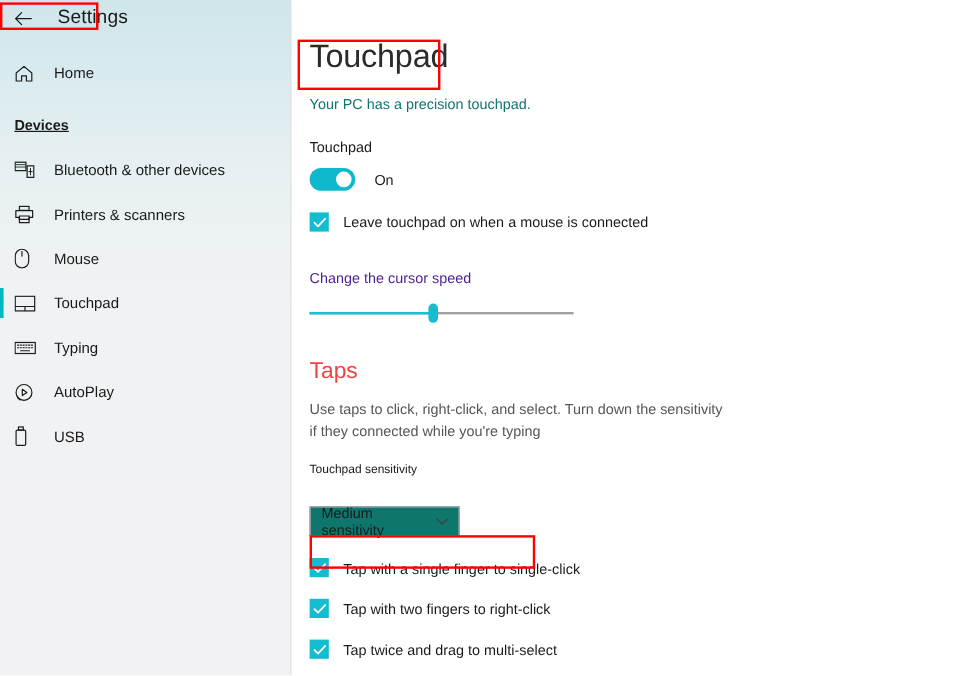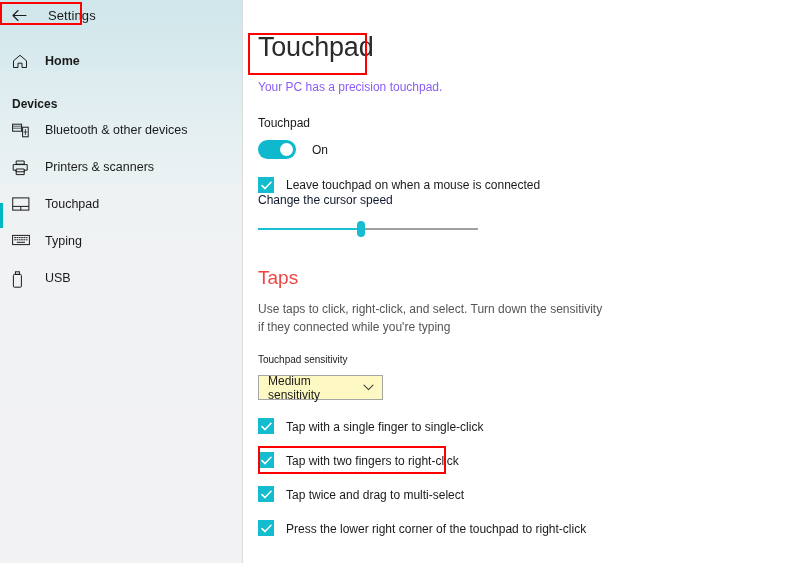--- a/index.html
+++ b/index.html
@@ -57,21 +57,21 @@
     height: 20px;
     display: flex;
     align-items: center;
     justify-content: center;
     color: #1a1a1a;
     font-size: 15px;
     line-height: 1;
   }
 
   .title-text {
-    font-size: 13px;
+    font-size: 16px;
     color: #1a1a1a;
     margin-left: 19px;
     letter-spacing: 0.1px;
   }
 
   .nav-home {
     display: flex;
     align-items: center;
     height: 30px;
     margin-top: 16px;
@@ -83,21 +83,20 @@
     display: flex;
     align-items: center;
     justify-content: flex-start;
     color: #1c1c1c;
   }
 
   .nav-home .label {
     font-size: 12.5px;
     color: #1a1a1a;
     margin-left: 11px;
-    font-weight: bold;
   }
 
   .search-wrap {
     margin: 15px 10px 0 10px;
     height: 26px;
     background: #ffffff;
     border: 1px solid #b9b9b9;
     display: flex;
     align-items: center;
     padding: 0 6px 0 9px;
@@ -119,28 +118,29 @@
     display: flex;
     align-items: center;
   }
 
   .section-header {
     font-size: 12px;
     font-weight: bold;
     color: #1a1a1a;
     padding-left: 12px;
     margin-top: 21px;
+    text-decoration: underline;
   }
 
   .nav-list { margin-top: 12px; }
 
   .nav-item {
     height: 37px;
     display: flex;
-    align-items: flex-start;
+    align-items: center;
     padding-left: 12px;
     position: relative;
   }
 
   .nav-item .icon {
     width: 22px;
     display: flex;
     align-items: center;
     justify-content: flex-start;
     color: #1c1c1c;
@@ -176,21 +176,21 @@
   .page-title {
     font-size: 27px;
     font-weight: normal;
     color: #2b2b2b;
     line-height: 1.05;
     letter-spacing: -0.2px;
   }
 
   .subtitle {
     font-size: 12px;
-    color: #8b5cf6;
+    color: #0f766e;
     margin-top: 19px;
   }
 
   .group-label {
     font-size: 12px;
     color: #1a1a1a;
     margin-top: 22px;
   }
 
   .toggle-row {
@@ -245,21 +245,22 @@
 
   .check-label {
     font-size: 12px;
     color: #1a1a1a;
     margin-left: 12px;
     white-space: nowrap;
   }
 
   .slider-label {
     font-size: 12px;
-    color: #0f172a;
+    color: #4c1d95;
+    margin-top: 32px;
   }
 
   .slider {
     margin-top: 14px;
     width: 220px;
     height: 16px;
     position: relative;
   }
 
   .slider .track {
@@ -306,25 +307,25 @@
     max-width: 350px;
   }
 
   .field-label {
     font-size: 10px;
     color: #1a1a1a;
     margin-top: 18px;
   }
 
   .dropdown {
-    margin-top: 10px;
+    margin-top: 25px;
     width: 125px;
     height: 25px;
     border: 1px solid #a6a6a6;
-    background: #fef9c3;
+    background: #0f766e;
     display: flex;
     align-items: center;
     justify-content: space-between;
     padding: 0 8px 0 9px;
   }
 
   .dropdown .value {
     font-size: 12px;
     color: #1a1a1a;
   }
@@ -395,20 +396,29 @@
         <span class="icon">
           <svg width="17" height="16" viewBox="0 0 17 16" fill="none">
             <path d="M4.2 1H12.2V4.2H4.2V1Z" stroke="#1c1c1c" stroke-width="1"></path>
             <path d="M1.2 4.6H15.2V10.2H12.4V11.8H4V10.2H1.2V4.6Z" stroke="#1c1c1c" stroke-width="1" stroke-linejoin="round"></path>
             <path d="M4.2 9H12.2V14.6H4.2V9Z" stroke="#1c1c1c" stroke-width="1"></path>
           </svg>
         </span>
         <span class="label">Printers &amp; scanners</span>
       </div>
 
+      <div class="nav-item">
+        <span class="icon">
+          <svg width="13" height="17" viewBox="0 0 13 17" fill="none">
+            <rect x="0.7" y="0.7" width="11.2" height="15.6" rx="5.6" stroke="#1c1c1c" stroke-width="1"></rect>
+            <path d="M6.3 2.6V6.4" stroke="#1c1c1c" stroke-width="1" stroke-linecap="round"></path>
+          </svg>
+        </span>
+        <span class="label">Mouse</span>
+      </div>
 
       <div class="nav-item selected">
         <span class="icon">
           <svg width="18" height="14" viewBox="0 0 18 14" fill="none">
             <rect x="0.7" y="0.9" width="16.2" height="12.2" stroke="#1c1c1c" stroke-width="1"></rect>
             <path d="M0.7 9.4H16.9M8.8 9.4V13.1" stroke="#1c1c1c" stroke-width="1"></path>
           </svg>
         </span>
         <span class="label">Touchpad</span>
       </div>
@@ -419,20 +429,30 @@
             <rect x="0.6" y="1.4" width="16.8" height="9.2" stroke="#1c1c1c" stroke-width="1"></rect>
             <path d="M2.6 3.6H3.6M4.9 3.6H5.9M7.2 3.6H8.2M9.5 3.6H10.5M11.8 3.6H12.8M14.1 3.6H15.1
                      M2.6 5.8H3.6M4.9 5.8H5.9M7.2 5.8H8.2M9.5 5.8H10.5M11.8 5.8H12.8M14.1 5.8H15.1
                      M5.2 8.3H12.6" stroke="#1c1c1c" stroke-width="1" stroke-linecap="round"></path>
           </svg>
         </span>
         <span class="label">Typing</span>
       </div>
 
 
+      <div class="nav-item">
+        <span class="icon">
+          <svg width="16" height="16" viewBox="0 0 16 16" fill="none">
+            <circle cx="8" cy="8" r="6.6" stroke="#1c1c1c" stroke-width="1"></circle>
+            <path d="M6.6 5.4L10.4 8L6.6 10.6V5.4Z" stroke="#1c1c1c" stroke-width="1" stroke-linejoin="round"></path>
+            <path d="M2.6 12.4L4.6 14.2" stroke="#1c1c1c" stroke-width="1" stroke-linecap="round"></path>
+          </svg>
+        </span>
+        <span class="label">AutoPlay</span>
+      </div>
 
       <div class="nav-item">
         <span class="icon">
           <svg width="11" height="17" viewBox="0 0 11 17" fill="none">
             <rect x="1.4" y="3.4" width="8" height="12.8" rx="1" stroke="#1c1c1c" stroke-width="1"></rect>
             <rect x="3.4" y="0.8" width="4" height="2.6" stroke="#1c1c1c" stroke-width="1"></rect>
           </svg>
         </span>
         <span class="label">USB</span>
       </div>

